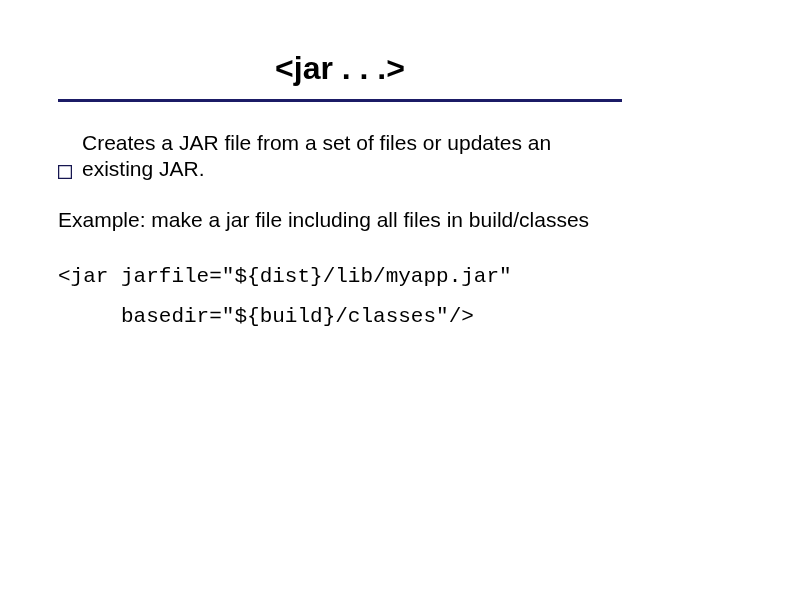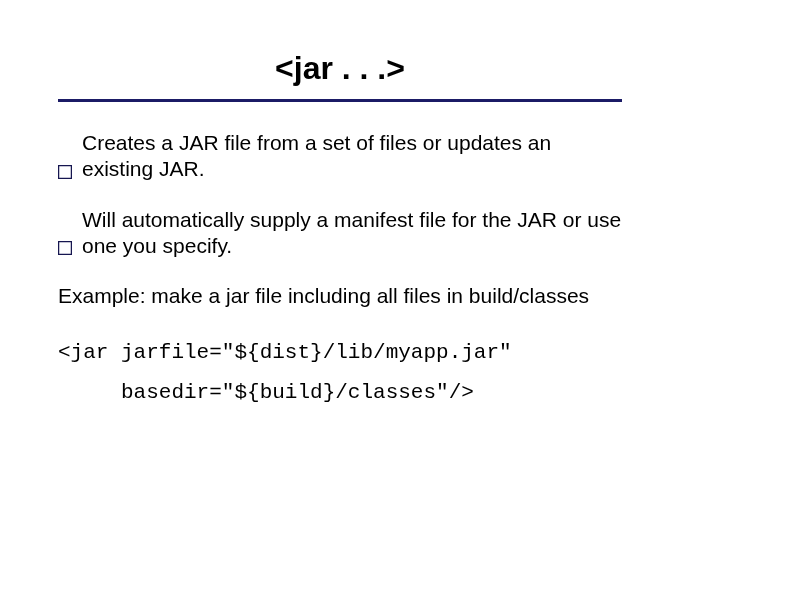--- a/index.html
+++ b/index.html
@@ -22,26 +22,18 @@
 
   <div class="bullet-row">
     <span class="bullet-icon">
       <svg width="14" height="14" viewBox="0 0 14 14">
           <rect x="0.5" y="0.5" width="13" height="13" fill="none" stroke="#161650" stroke-width="1.5"></rect>
         </svg>
     </span>
     <span class="bullet-text">Creates a JAR file from a set of files or updates an existing JAR.</span>
   </div>
 
-  <div class="bullet-row">
-    <span class="bullet-icon">
-      <svg width="14" height="14" viewBox="0 0 14 14">
-          <rect x="0.5" y="0.5" width="13" height="13" fill="none" stroke="#161650" stroke-width="1.5"></rect>
-        </svg>
-    </span>
-    <span class="bullet-text">Will automatically supply a manifest file for the JAR or use one you specify.</span>
-  </div>
 
   <p class="body-text">Example: make a jar file including all files in build/classes</p>
 
   <pre class="code-block">&lt;jar jarfile="${dist}/lib/myapp.jar"
      basedir="${build}/classes"/&gt;</pre>
 </div>
 
 </body></html>

